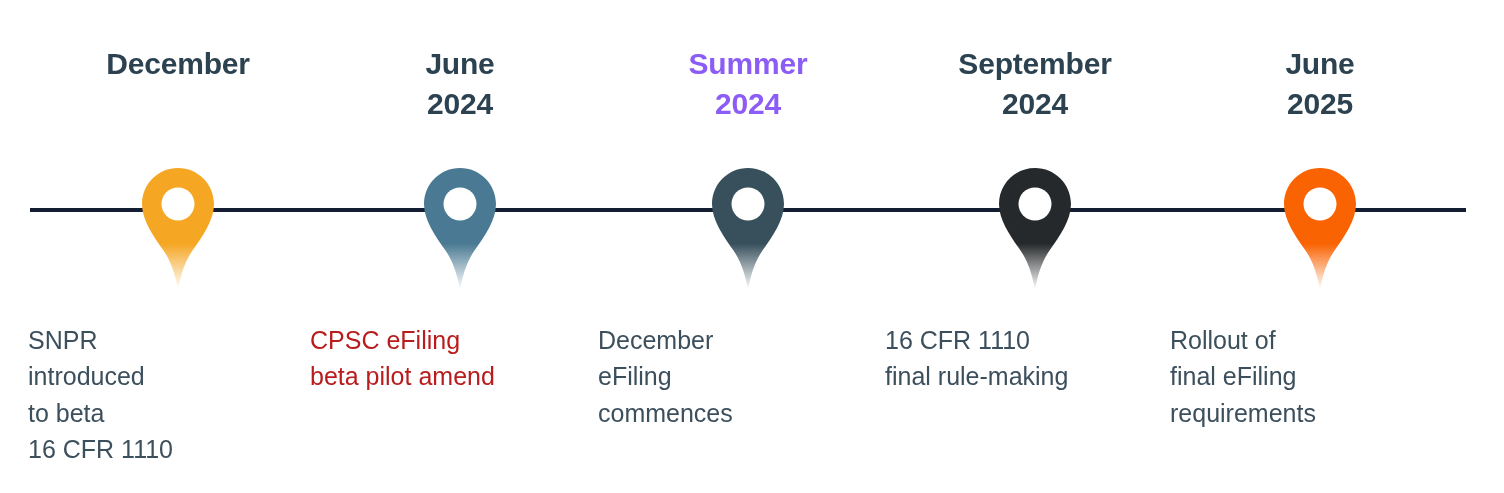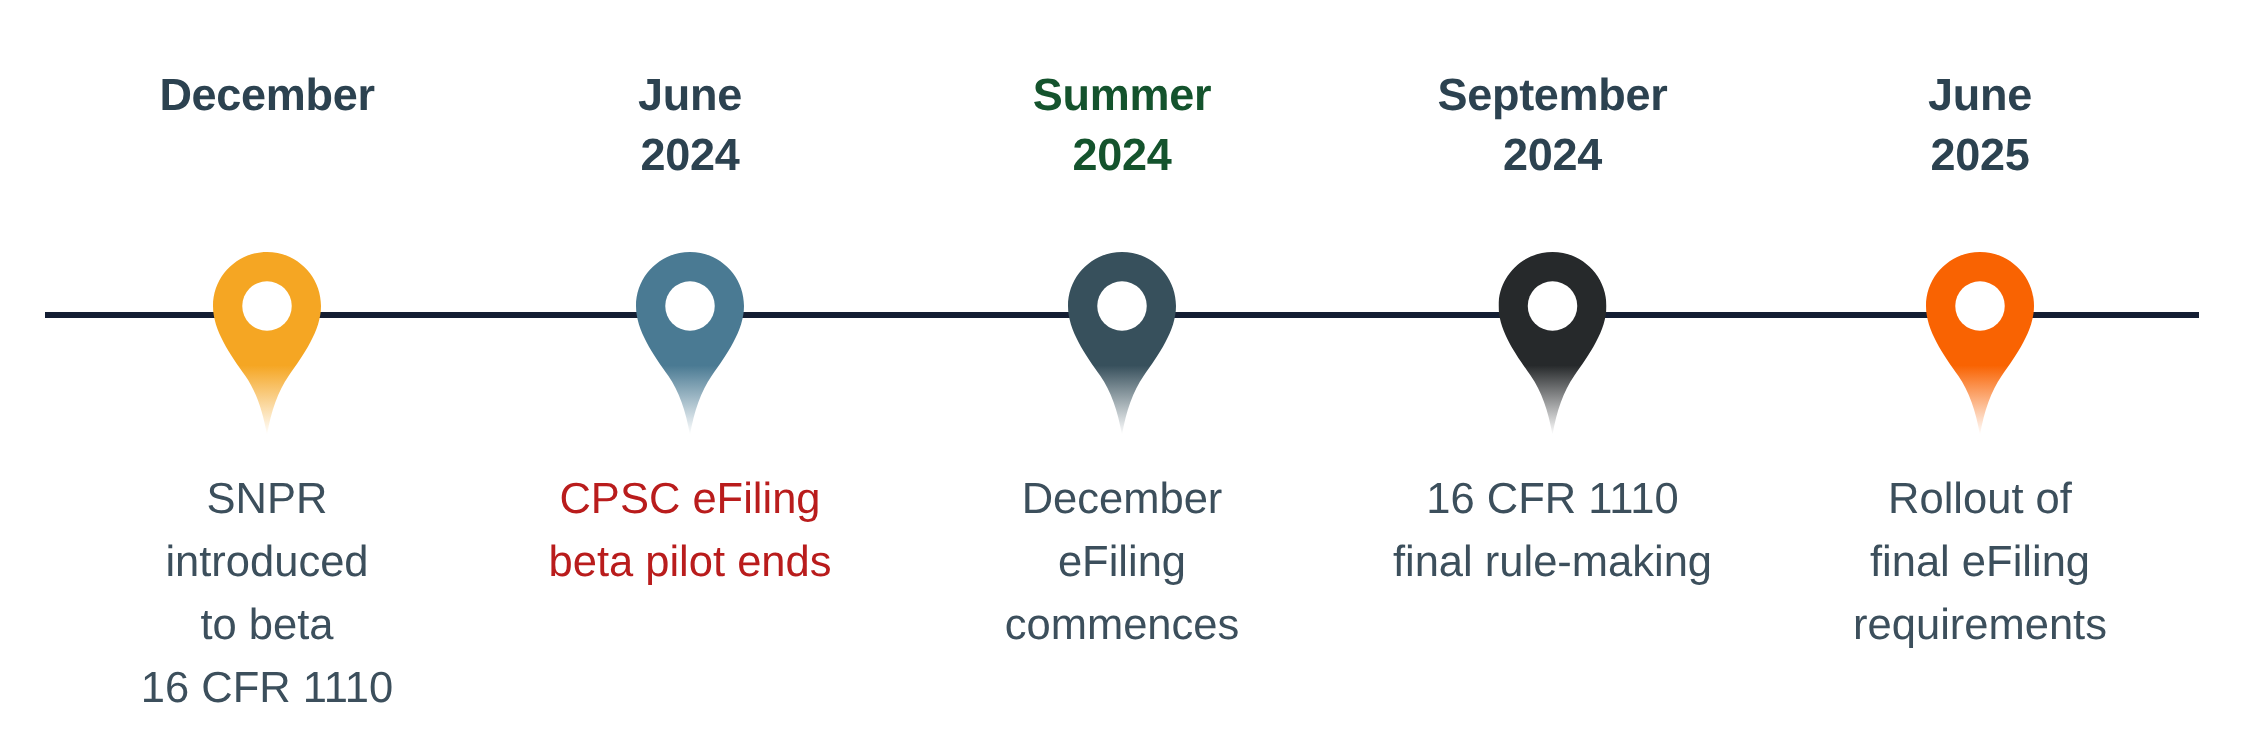--- a/index.html
+++ b/index.html
@@ -58,25 +58,25 @@
     height: 0;
   }
   .pin-wrap svg {
     position: absolute;
     left: -36px;
     top: 0;
     display: block;
   }
   .caption {
     position: absolute;
-    top: 312px;
+    top: 322px;
     left: 0;
     width: 300px;
-    text-align: center;
-    font-size: 29px;
+    text-align: left;
+    font-size: 25px;
     line-height: 1.45;
     color: #3C4F5C;
   }
   .caption .cline {
     display: block;
     white-space: nowrap;
   }
 </style>
 </head>
 <body>
@@ -118,25 +118,25 @@
                 <stop offset="62%" stop-color="#4A7A93" stop-opacity="1"></stop>
                 <stop offset="100%" stop-color="#4A7A93" stop-opacity="0"></stop>
               </linearGradient>
             </defs>
             <path d="M36,0 C55.9,0 72,16.1 72,36 C72,52.5 60.3,68.5 50.5,82.5 C43.3,92.8 38.8,106 36,122 C33.2,106 28.7,92.8 21.5,82.5 C11.7,68.5 0,52.5 0,36 C0,16.1 16.1,0 36,0 Z" fill="url(#pinfade1)"></path>
             <circle cx="36" cy="36" r="16.5" fill="#FFFFFF"></circle>
           </svg>
         </div>
         <div class="caption" style="color: #b91c1c;">
           <span class="cline">CPSC eFiling</span>
-          <span class="cline">beta pilot ends</span>
+          <span class="cline">beta pilot amend</span>
         </div>
       </div>
       <div class="milestone" style="left: 748px;">
-        <div class="date-label" style="color: #14532d;"><span>Summer</span><span class="year">2024</span></div>
+        <div class="date-label" style="color: #8b5cf6;"><span>Summer</span><span class="year">2024</span></div>
         <div class="pin-wrap">
           <svg width="72" height="122" viewBox="0 0 72 122">
             <defs>
               <linearGradient id="pinfade2" x1="0" y1="0" x2="0" y2="1">
                 <stop offset="0%" stop-color="#37505C" stop-opacity="1"></stop>
                 <stop offset="62%" stop-color="#37505C" stop-opacity="1"></stop>
                 <stop offset="100%" stop-color="#37505C" stop-opacity="0"></stop>
               </linearGradient>
             </defs>
             <path d="M36,0 C55.9,0 72,16.1 72,36 C72,52.5 60.3,68.5 50.5,82.5 C43.3,92.8 38.8,106 36,122 C33.2,106 28.7,92.8 21.5,82.5 C11.7,68.5 0,52.5 0,36 C0,16.1 16.1,0 36,0 Z" fill="url(#pinfade2)"></path>

